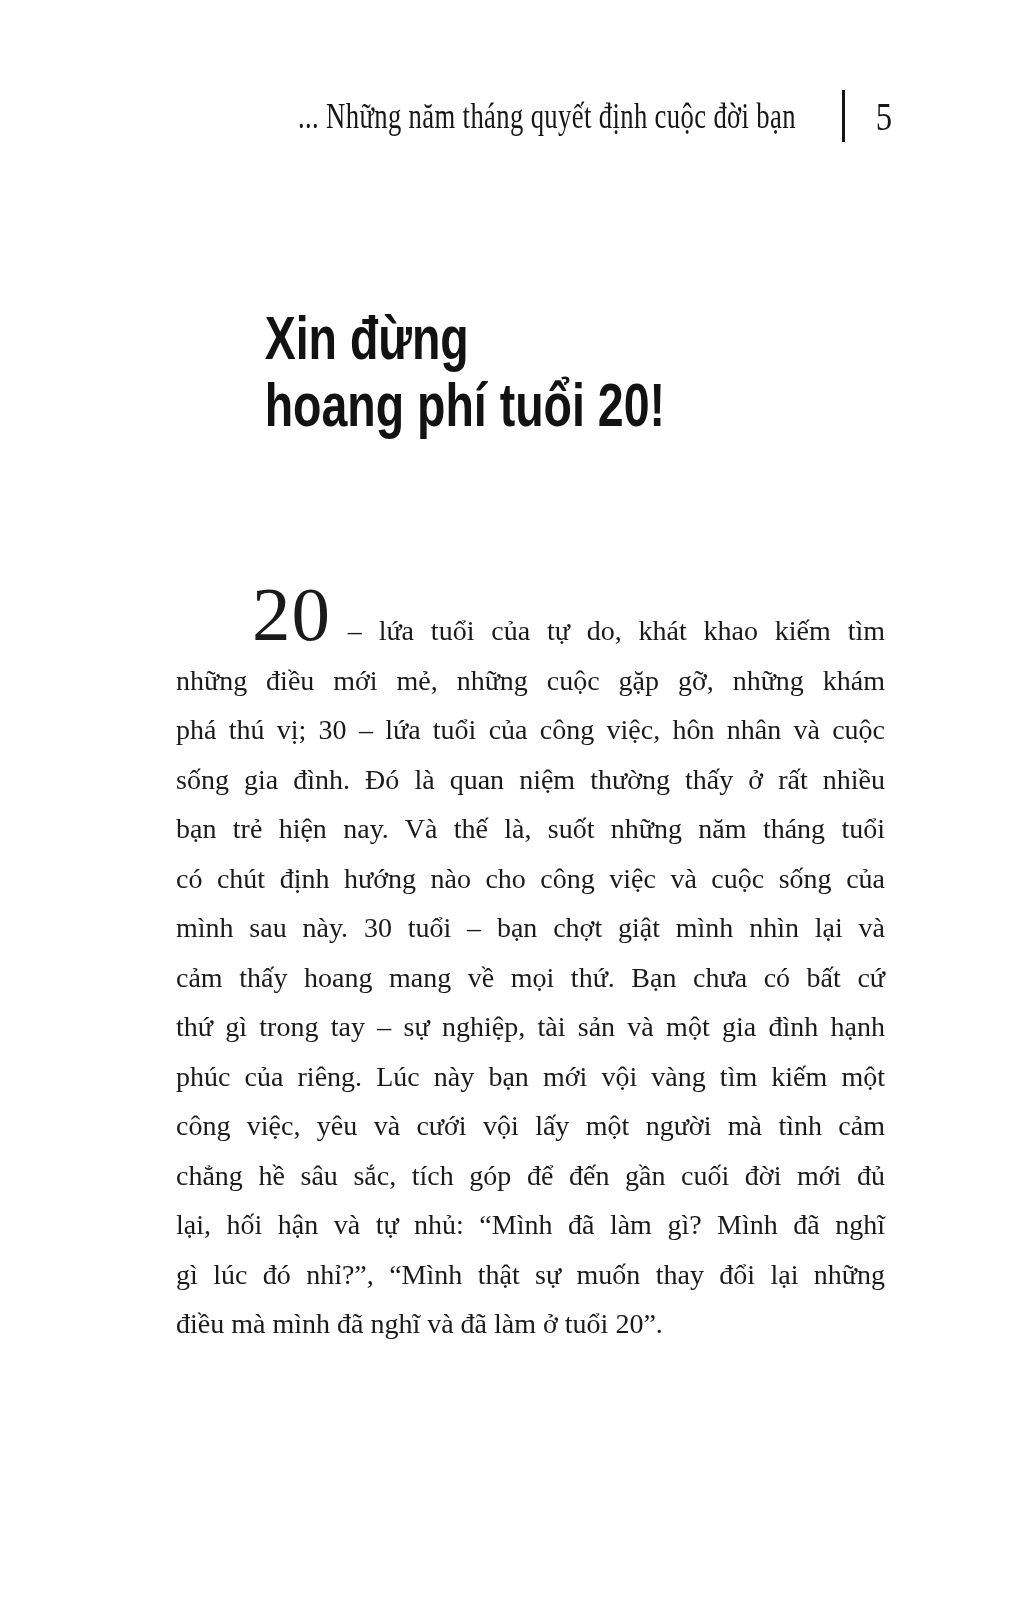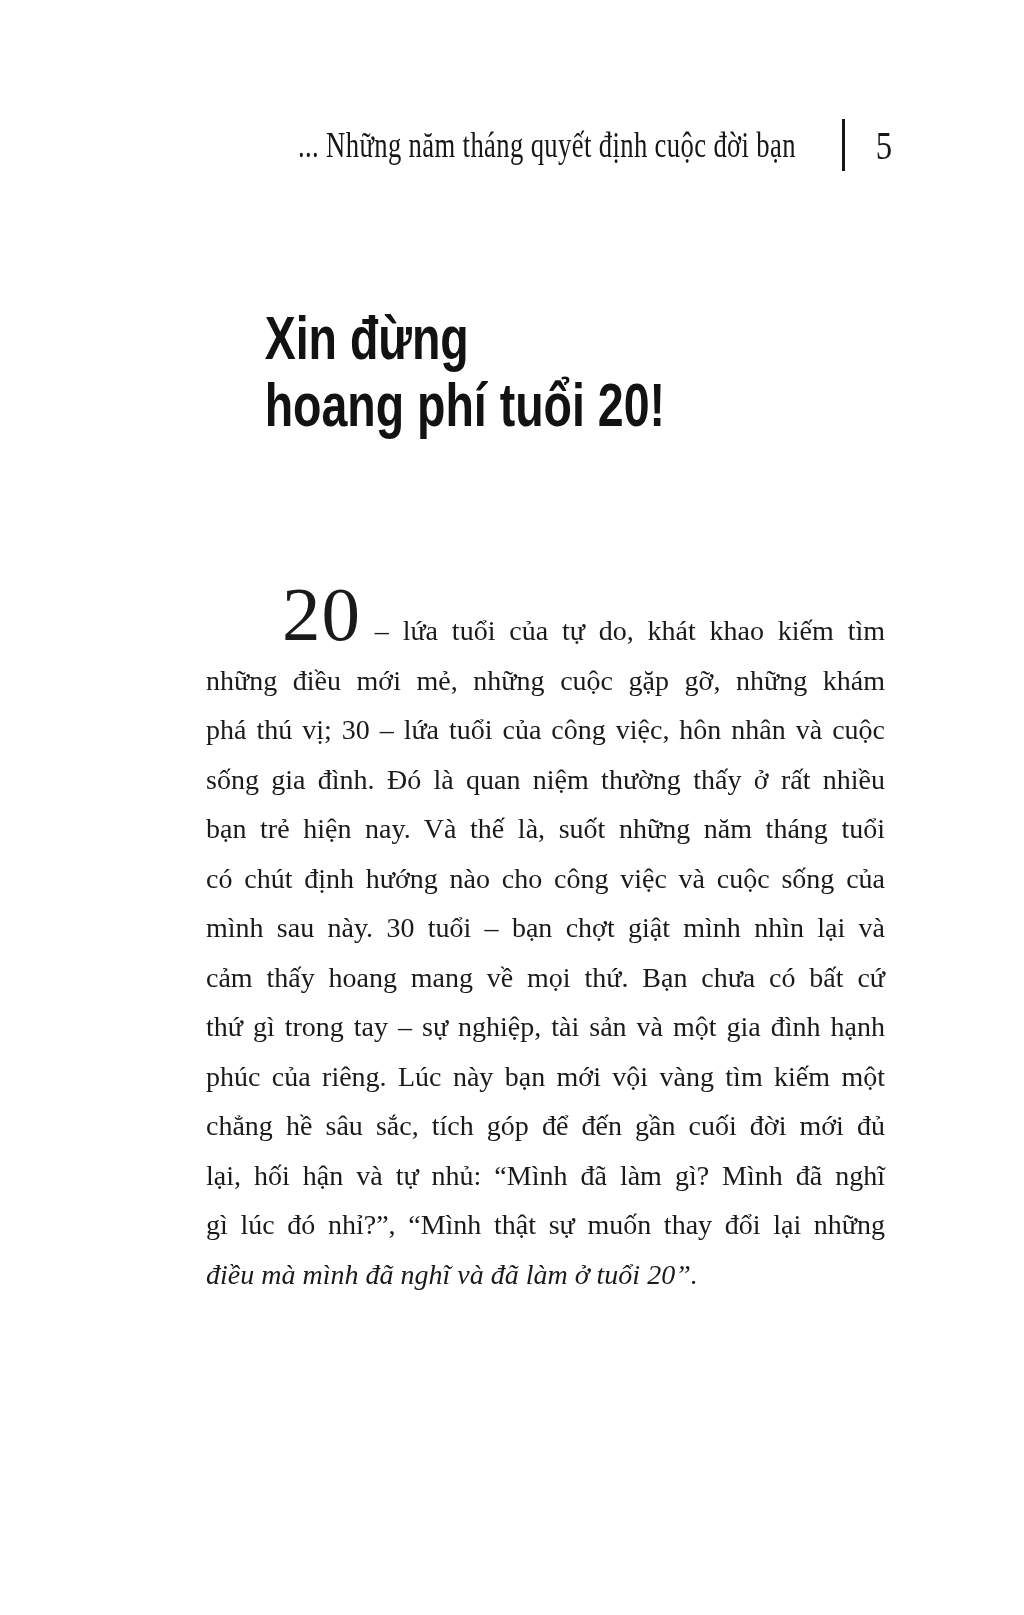--- a/index.html
+++ b/index.html
@@ -8,21 +8,21 @@
     position: relative;
     background: #ffffff;
     color: #161616;
     font-family: "Liberation Serif", "DejaVu Serif", serif;
     overflow: hidden;
   }
 
   
   .runhead {
     position: absolute;
-    top: 117px;
+    top: 88px;
     right: 130px;
     height: 56px;
     display: flex;
     align-items: center;
   }
   .runhead .rh-text {
     font-size: 36px;
     white-space: nowrap;
     transform: scaleX(0.74);
     transform-origin: right center;
@@ -69,25 +69,23 @@
     width: 709px;
     font-size: 28px;
     line-height: 49.5px;
     color: #1a1a1a;
   }
   .bodyline {
     height: 49.5px;
     text-align: justify;
     text-align-last: justify;
     overflow: visible;
-    margin-left: 30px;
   }
   .bodyline.last {
     text-align-last: left;
-    font-style: italic;
   }
   .bodyline.first {
     padding-left: 76px;
   }
   .dropnum {
     font-size: 77px;
     line-height: 0;
     vertical-align: baseline;
     letter-spacing: 1px;
   }
@@ -110,17 +108,18 @@
   <div class="bodyline first"><span class="dropnum">20</span> <span>– lứa tuổi của tự do, khát khao kiếm tìm</span></div>
   <div class="bodyline">những điều mới mẻ, những cuộc gặp gỡ, những khám</div>
   <div class="bodyline">phá thú vị; 30 – lứa tuổi của công việc, hôn nhân và cuộc</div>
   <div class="bodyline">sống gia đình. Đó là quan niệm thường thấy ở rất nhiều</div>
   <div class="bodyline">bạn trẻ hiện nay. Và thế là, suốt những năm tháng tuổi</div>
   <div class="bodyline">có chút định hướng nào cho công việc và cuộc sống của</div>
   <div class="bodyline">mình sau này. 30 tuổi – bạn chợt giật mình nhìn lại và</div>
   <div class="bodyline">cảm thấy hoang mang về mọi thứ. Bạn chưa có bất cứ</div>
   <div class="bodyline">thứ gì trong tay – sự nghiệp, tài sản và một gia đình hạnh</div>
   <div class="bodyline">phúc của riêng. Lúc này bạn mới vội vàng tìm kiếm một</div>
+  <div class="bodyline">công việc, yêu và cưới vội lấy một người mà tình cảm</div>
   <div class="bodyline">chẳng hề sâu sắc, tích góp để đến gần cuối đời mới đủ</div>
   <div class="bodyline">lại, hối hận và tự nhủ: “Mình đã làm gì? Mình đã nghĩ</div>
   <div class="bodyline">gì lúc đó nhỉ?”, “Mình thật sự muốn thay đổi lại những</div>
   <div class="bodyline last">điều mà mình đã nghĩ và đã làm ở tuổi 20”.</div>
 </div>
 
 </body></html>

